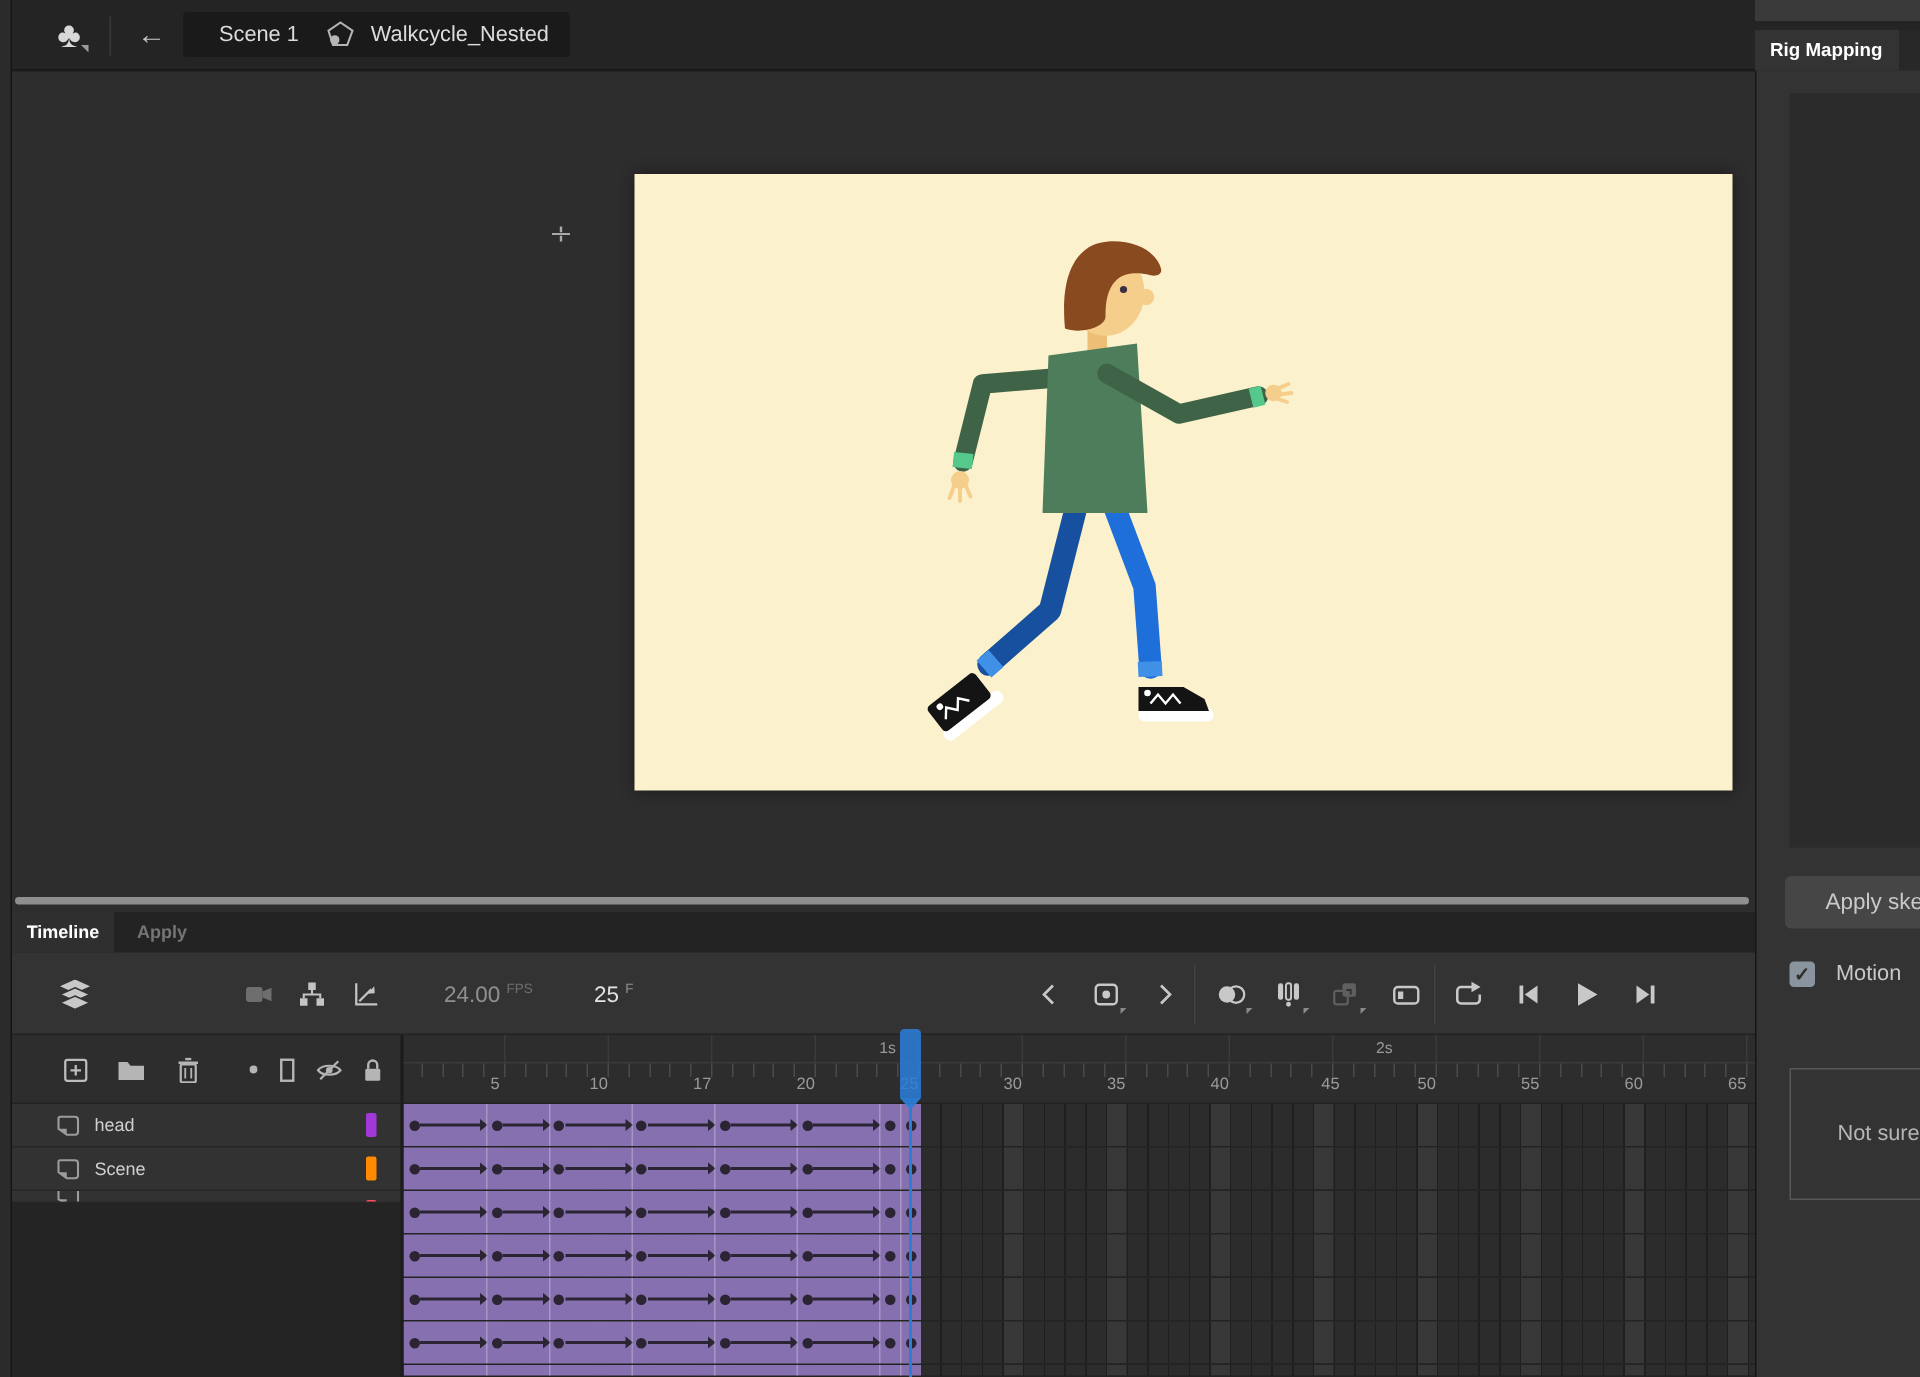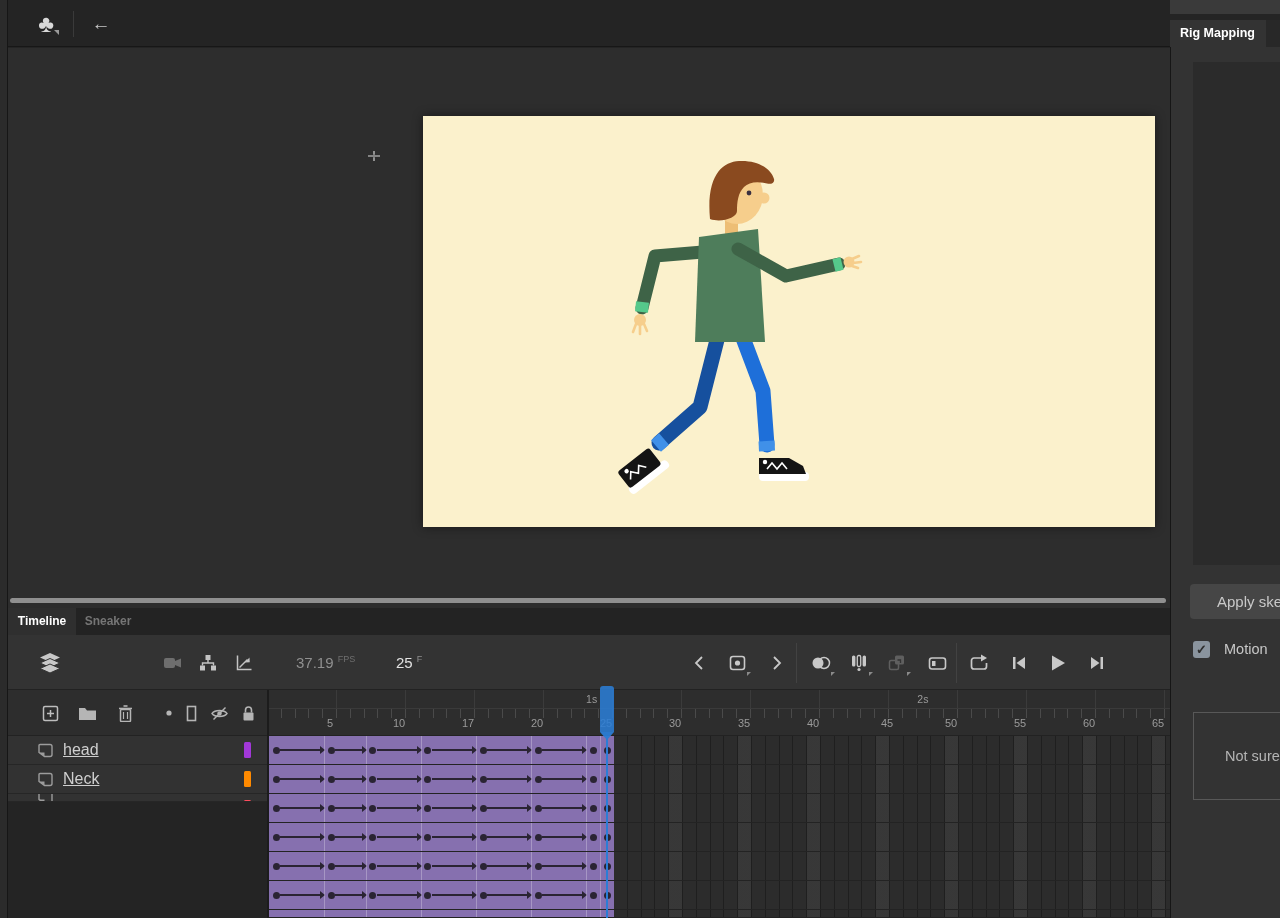--- a/index.html
+++ b/index.html
@@ -56,21 +56,21 @@
   
   .playhead { left:600px; top:686px; width:14px; height:46px; background:rgba(43,125,213,.88); border-radius:3px 3px 0 0; }
   .playhead-tip { left:600px; top:732px; width:0; height:0; border-left:7px solid transparent; border-right:7px solid transparent; border-top:8px solid rgba(43,125,213,.95); }
   .playhead-line { left:606px; top:736px; width:2px; height:182px; background:#2b7dd5; z-index:6; }
 
   
   .layers-left { left:8px; top:736px; width:259px; height:182px; overflow:hidden; }
   .lrow { position:relative; width:259px; height:29px; background:#323232; border-bottom:1px solid #262626; display:flex; align-items:center; }
   .lrow.selected { background:#33689E; }
   .lrow .page-ic { margin-left:29px; width:17px; height:15px; flex:none; }
-  .lrow .lname { margin-left:9px; color:#cfcfcf; font-size:16px; flex:1;text-decoration:underline; }
+  .lrow .lname { margin-left:9px; color:#cfcfcf; font-size:12px; flex:1; }
   .lrow.selected .lname { color:#fff; }
   .lrow .chip { position:absolute; left:236px; top:6px; width:7px; height:16px; border-radius:1.5px; }
   .frames-border { left:267px; top:690px; width:2px; height:228px; background:#1c1c1c; }
 
   
   .frames-right { left:269px; top:736px; width:901px; height:182px; overflow:hidden; }
   .frow { position:relative; width:901px; height:29px; border-bottom:1px solid #232323;
     background:
       repeating-linear-gradient(90deg, transparent 0 55.2px, rgba(255,255,255,0.055) 55.2px 68px, transparent 68px 69px),
       repeating-linear-gradient(90deg, #2c2c2c 0 12.8px, #1f1f1f 12.8px 13.8px);
@@ -101,20 +101,30 @@
 
 <div class="screen">
 
   <div class="abs left-strip"></div>
 
   <div class="abs top-bar">
     <div class="abs club-btn">♣</div>
     <div class="abs club-caret"></div>
     <div class="abs vdiv-top"></div>
     <div class="abs back-btn">←</div>
+    <div class="abs crumb-bar">
+      <span class="crumb-scene">Scene 1</span>
+      <span class="crumb-icon">
+        <svg width="20" height="18" viewBox="0 0 20 18">
+          <polygon points="10,1 18,6.5 14.5,16 5,16 2,6.5" fill="none" stroke="#b5b5b5" stroke-width="1.4"></polygon>
+          <circle cx="6.2" cy="12.6" r="3.1" fill="#b5b5b5"></circle>
+        </svg>
+      </span>
+      <span class="crumb-symbol">Walkcycle_Nested</span>
+    </div>
   </div>
 
   <div class="abs pasteboard"></div>
   <div class="abs marker-cross">
     <svg width="14" height="14" viewBox="0 0 14 14">
       <line x1="7" y1="2" x2="7" y2="12" stroke="#aaa" stroke-width="1.6"></line>
       <line x1="2" y1="7" x2="12" y2="7" stroke="#2d2d2d" stroke-width="2.4"></line>
       <line x1="1" y1="7" x2="13" y2="7" stroke="#aaa" stroke-width="1.4"></line>
     </svg>
   </div>
@@ -167,21 +177,21 @@
         <line x1="430" y1="147" x2="438" y2="146" stroke="var(--skin)" stroke-width="2.6" stroke-linecap="round"></line>
         <line x1="429" y1="150" x2="435" y2="152" stroke="var(--skin)" stroke-width="2.6" stroke-linecap="round"></line>
       </g>
     </svg>
   </div>
 
   <div class="abs hscroll"></div>
 
   <div class="abs tl-tabbar">
     <div class="tl-tab active" style="left:0;width:68px;">Timeline</div>
-    <div class="tl-tab inactive" style="left:68px;width:64px;">Sneaker</div>
+    <div class="tl-tab inactive" style="left:68px;width:64px;">Apply</div>
   </div>
 
   <div class="abs tl-toolbar">
     <span class="tool" style="left:30px;">
       <svg width="22" height="20" viewBox="0 0 22 20">
         <polygon points="11,0 21,4.5 11,9 1,4.5" fill="#c8c8c8"></polygon>
         <polygon points="11,5.5 21,10 11,14.5 1,10" fill="#c8c8c8" stroke="#333" stroke-width="1"></polygon>
         <polygon points="11,11 21,15.5 11,20 1,15.5" fill="#c8c8c8" stroke="#333" stroke-width="1"></polygon>
       </svg>
     </span>
@@ -200,21 +210,21 @@
       </svg>
     </span>
     <span class="tool" style="left:224px;">
       <svg width="18" height="18" viewBox="0 0 18 18">
         <path d="M2.5 1.5 V15.5 H16.5" fill="none" stroke="#c4c4c4" stroke-width="1.5"></path>
         <line x1="4.5" y1="13.5" x2="12.5" y2="5.5" stroke="#c4c4c4" stroke-width="1.5"></line>
         <polygon points="14.5,3.5 14.8,8.2 10,8.5 14.5,3.5" fill="#c4c4c4" transform="rotate(0)"></polygon>
       </svg>
     </span>
 
-    <span class="fps-wrap"><span>37.19</span> <sup>FPS</sup></span>
+    <span class="fps-wrap"><span>24.00</span> <sup>FPS</sup></span>
     <span class="frame-wrap"><span>25</span> <sup>F</sup></span>
 
     <span class="tool" style="left:679px;">
       <svg width="14" height="16" viewBox="0 0 14 16">
           <polyline points="10,2 4,8 10,14" fill="none" stroke="#c8c8c8" stroke-width="1.8"></polyline>
         </svg>
     </span>
     <span class="tool has-caret" style="left:717px;">
       <svg width="17" height="16" viewBox="0 0 17 16">
         <rect x="1.5" y="1.5" width="14" height="13" rx="2.5" fill="none" stroke="#c8c8c8" stroke-width="1.6"></rect>
@@ -437,21 +447,21 @@
         <span class="lname">head</span>
         <div class="chip" style="background: rgb(162, 56, 216);"></div>
       </div>
       <div class="lrow">
         <span class="page-ic">
           <svg width="17" height="15" viewBox="0 0 17 15">
             <path d="M3 1.5 h10 a2 2 0 0 1 2 2 v8 a2 2 0 0 1 -2 2 H7.5 L2 9.5 V2.5 a1 1 0 0 1 1 -1 Z" fill="none" stroke="#9c9c9c" stroke-width="1.4"></path>
             <path d="M2 9.5 L7.5 9.5 L7.5 13.5 Z" fill="#9c9c9c"></path>
           </svg>
         </span>
-        <span class="lname">Neck</span>
+        <span class="lname">Scene</span>
         <div class="chip" style="background: rgb(255, 138, 0);"></div>
       </div>
       <div class="lrow" style="height: 8px; overflow: hidden;">
         <span class="page-ic">
           <svg width="17" height="15" viewBox="0 0 17 15">
             <path d="M3 1.5 h10 a2 2 0 0 1 2 2 v8 a2 2 0 0 1 -2 2 H7.5 L2 9.5 V2.5 a1 1 0 0 1 1 -1 Z" fill="none" stroke="#9c9c9c" stroke-width="1.4"></path>
             <path d="M2 9.5 L7.5 9.5 L7.5 13.5 Z" fill="#9c9c9c"></path>
           </svg>
         </span>
         <span class="lname"></span>

